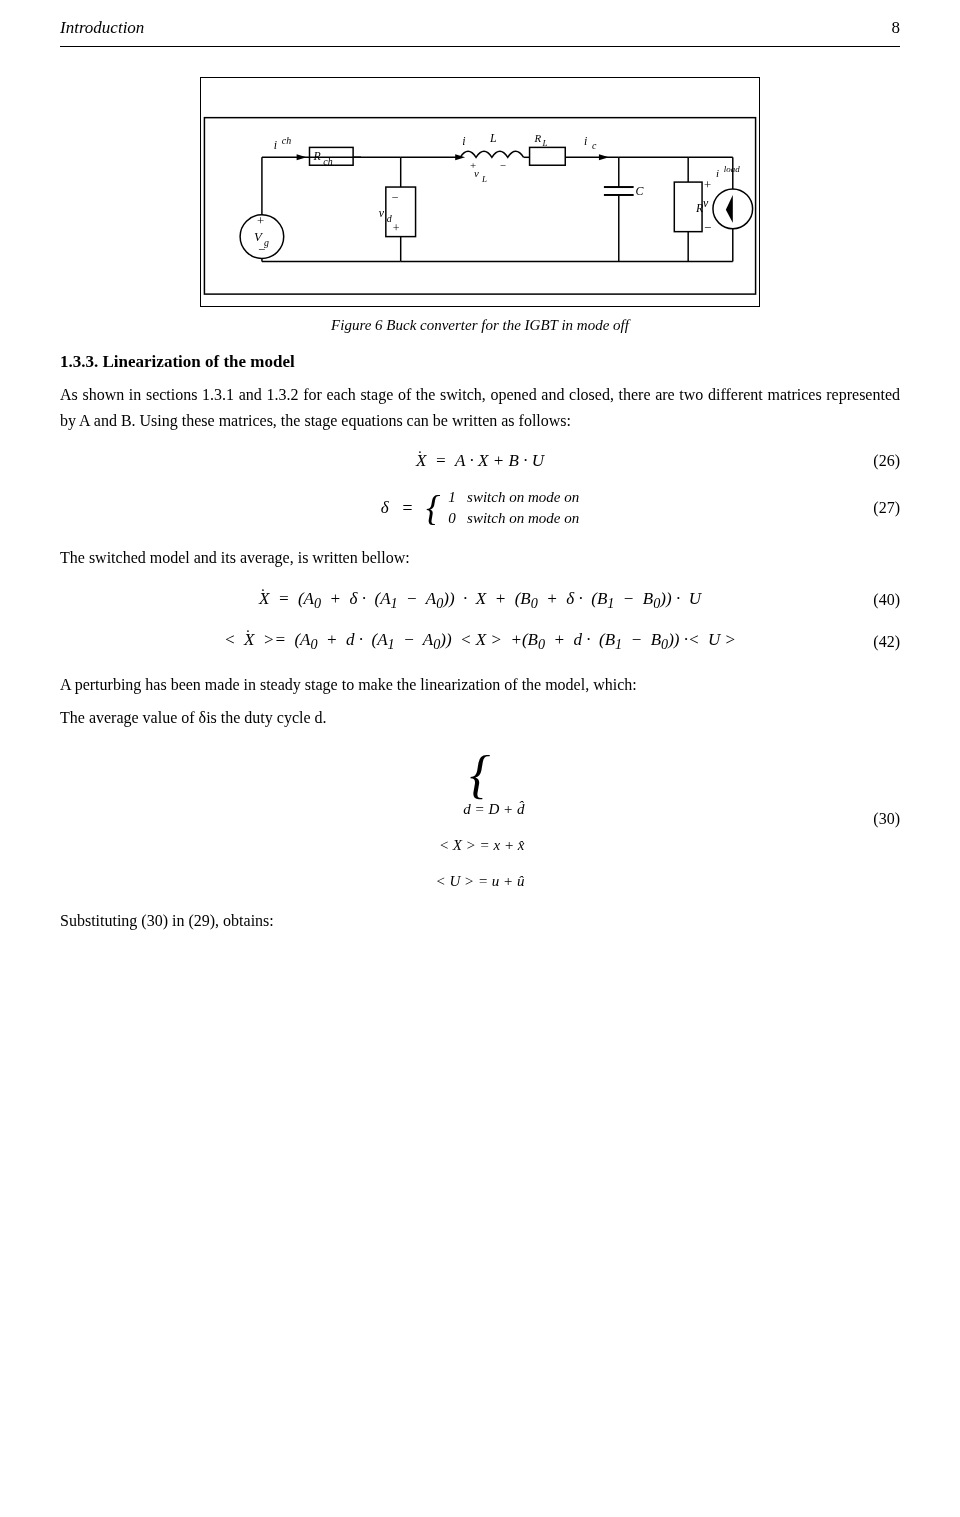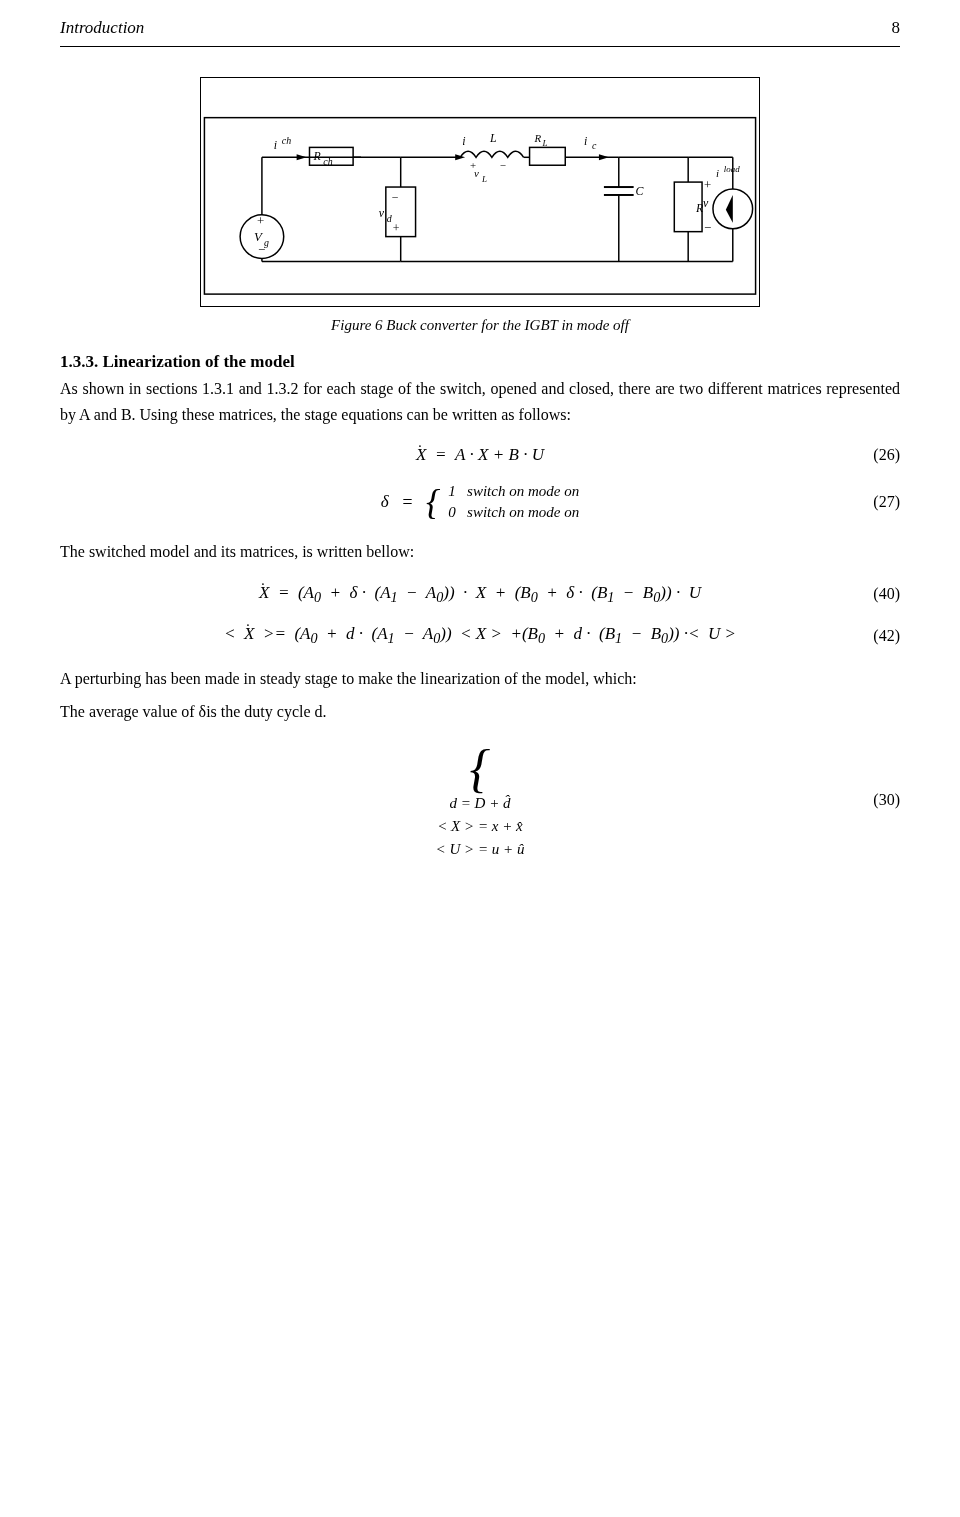--- a/index.html
+++ b/index.html
@@ -51,21 +51,21 @@
     .figure-caption {
       font-size: 15px;
       margin-top: 10px;
       font-style: italic;
     }
 
     .section-heading {
       font-size: 17px;
       font-weight: bold;
       margin-top: 18px;
-      margin-bottom: 4px;
+      margin-bottom: 10px;
     }
 
     .body-text {
       font-size: 16px;
       line-height: 1.6;
       text-align: justify;
       margin-bottom: 8px;
       font-family: Liberation Serif, serif;
     }
 
@@ -95,20 +95,21 @@
       font-weight: 300;
       line-height: 1;
     }
 
     .piecewise-lines {
       display: flex;
       flex-direction: column;
       gap: 4px;
       font-size: 15px;
       font-style: italic;
+      align-items: flex-end;
     }
 
     .delta-eq {
       display: flex;
       align-items: center;
       gap: 8px;
     }
 
     .section-body {
       margin-top: 8px;
@@ -255,21 +256,21 @@
       <span style="font-size:18px;">&nbsp;=&nbsp;</span>
       <span class="brace">{</span>
       <div class="piecewise-lines">
         <span>1&nbsp;&nbsp;&nbsp;<span style="font-style:italic;">switch on mode on</span></span>
         <span>0&nbsp;&nbsp;&nbsp;<span style="font-style:italic;">switch on mode on</span></span>
       </div>
     </div>
     <span class="equation-number">(27)</span>
   </div>
 
-  <p class="body-text">The switched model and its matrices, is written bellow:</p>
+  <p class="body-text">The switched model and its average, is written bellow:</p>
 
   <div class="equation-block">
     <div class="equation-content">
       <span style="font-style:italic; position:relative; display:inline-block;">
         <span style="position:absolute; top:-6px; left:2px; font-size:14px;">·</span>
         X
       </span>
       &nbsp;=&nbsp;
       (<span style="font-style:italic;">A</span><sub>0</sub>
       &nbsp;+&nbsp;
@@ -317,22 +318,23 @@
     <span class="equation-number">(42)</span>
   </div>
 
   <p class="body-text">A perturbing has been made in steady stage to make the linearization of the model, which:</p>
   <p class="body-text">The average value of δis the duty cycle d.</p>
 
 
   <div class="equation-block">
     <div class="equation-content">
       <span class="brace" style="font-size:52px;">{</span>
-      <div class="piecewise-lines" style="font-size:15px; gap:6px;">
+      <div class="piecewise-lines" style="font-size:15px; gap:19px;">
         <span><span style="font-style:italic;">d</span>&nbsp;=&nbsp;<span style="font-style:italic;">D</span>&nbsp;+&nbsp;<span style="font-style:italic;">d̂</span></span>
         <span>&lt;&nbsp;<span style="font-style:italic;">X</span>&nbsp;&gt;&nbsp;=&nbsp;<span style="font-style:italic;">x</span>&nbsp;+&nbsp;<span style="font-style:italic;">x̂</span></span>
         <span>&lt;&nbsp;<span style="font-style:italic;">U</span>&nbsp;&gt;&nbsp;=&nbsp;<span style="font-style:italic;">u</span>&nbsp;+&nbsp;<span style="font-style:italic;">û</span></span>
       </div>
     </div>
     <span class="equation-number">(30)</span>
   </div>
 
+  <p class="body-text">Substituting (30) in (29), obtains:</p>
 </div>
 
 </body></html>

